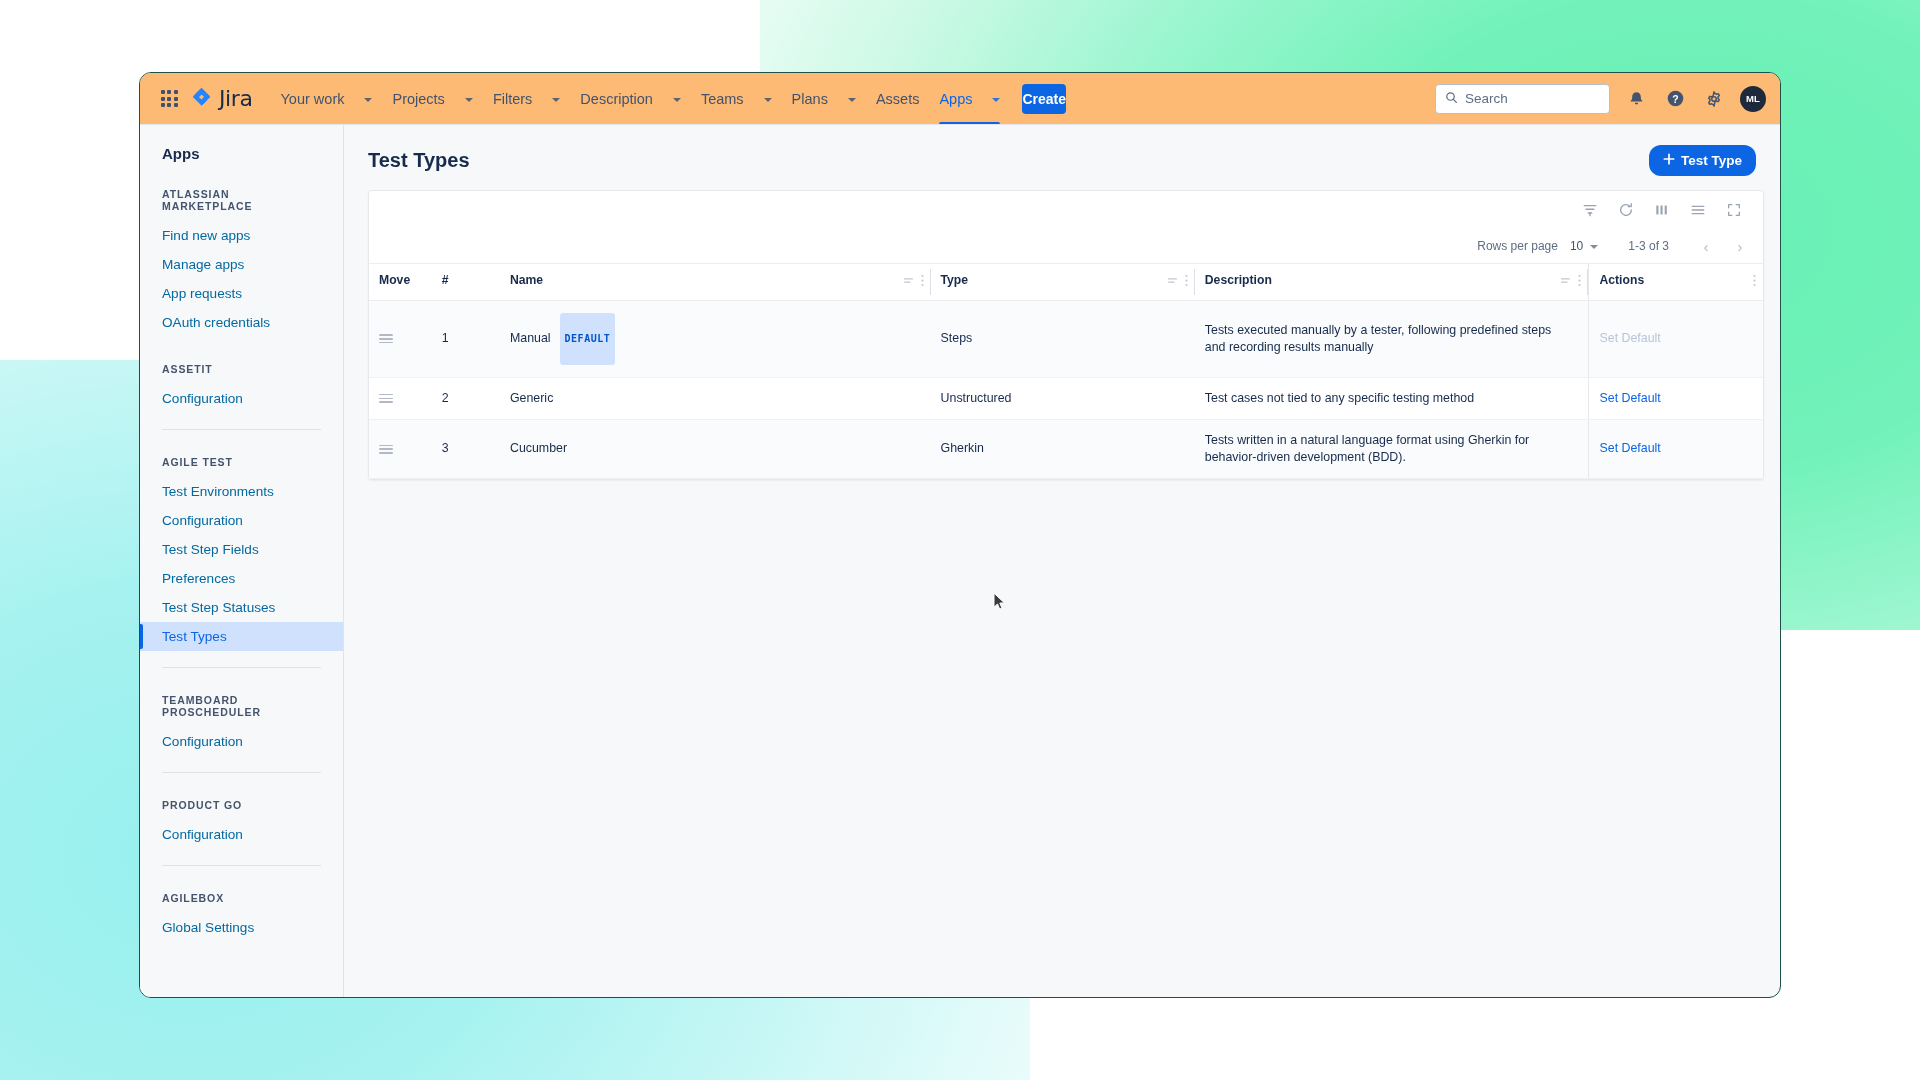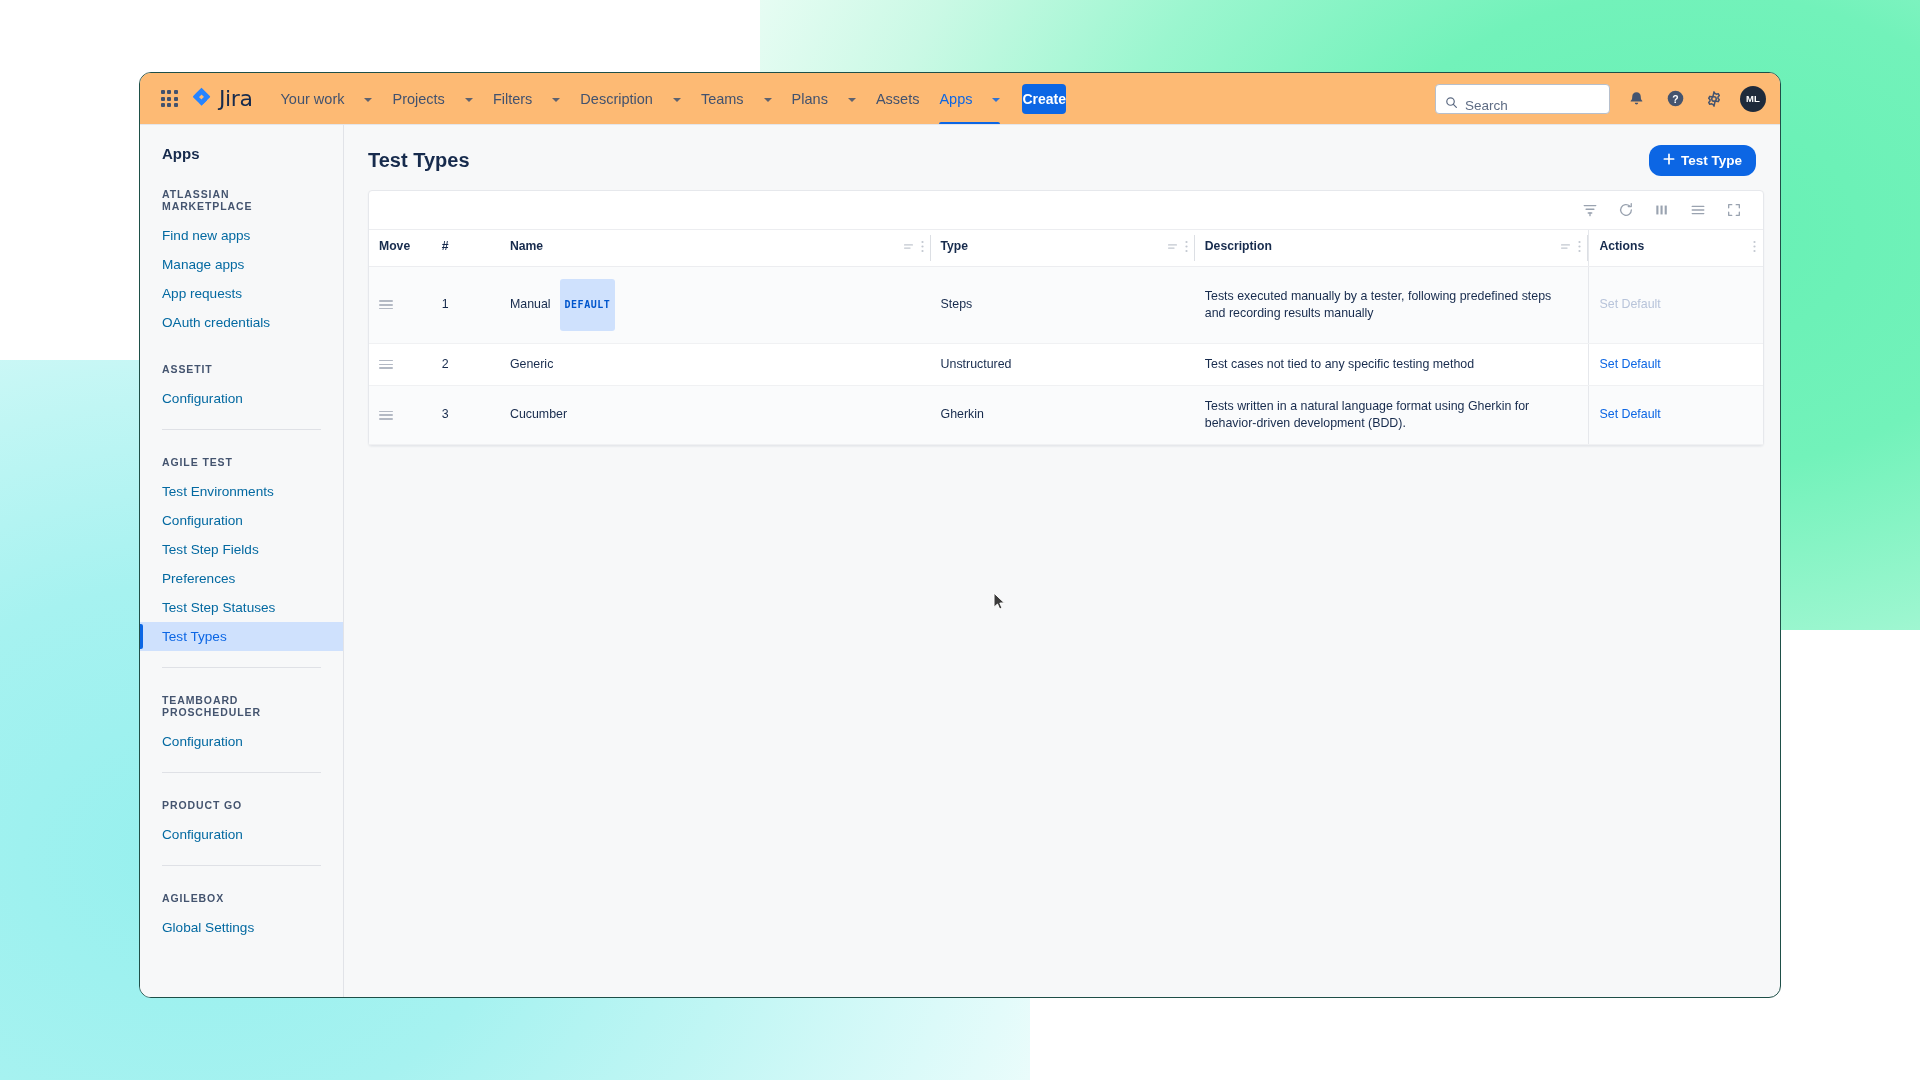--- a/index.html
+++ b/index.html
@@ -80,21 +80,21 @@
     margin-left: 12px;
     background: #0c66e4; color: #ffffff;
     font-size: 14px; font-weight: 600;
     padding: 7px 0; border-radius: 4px; border: none;
     cursor: pointer; font-family: "Liberation Sans", sans-serif;
   }
   .nav-right { margin-left: auto; display: flex; align-items: center; gap: 13px; }
   .searchbox {
     width: 175px; height: 30px;
     border: 1px solid #b6bfcc; border-radius: 4px;
-    display: flex; align-items: flex-end; gap: 7px;
+    display: flex; align-items: center; gap: 7px;
     padding: 0 9px; background: #fff; cursor: text;
   }
   .searchbox .ph { font-size: 13.5px; color: #5e6c84; }
   .icon-btn { width: 26px; height: 26px; display: flex; align-items: center;
     justify-content: center; cursor: pointer; border-radius: 50%; color: #44546f; }
   .avatar {
     width: 26px; height: 26px; border-radius: 50%;
     background: #1e2a3b; color: #fff;
     font-size: 9.5px; font-weight: 700;
     display: flex; align-items: center; justify-content: center;
@@ -382,20 +382,30 @@
               <path d="M2.5 5h13M2.5 9h13M2.5 13h13" stroke="#9aa3b0" stroke-width="1.5" stroke-linecap="round"></path>
             </svg>
           </div>
           <div class="tb-ico">
             <svg width="16" height="16" viewBox="0 0 18 18">
               <path d="M6.5 3H3v3.5M11.5 3H15v3.5M6.5 15H3v-3.5M11.5 15H15v-3.5" fill="none" stroke="#9aa3b0" stroke-width="1.5" stroke-linecap="round" stroke-linejoin="round"></path>
             </svg>
           </div>
         </div>
 
+        <div class="tbl-pager">
+          <span>Rows per page</span>
+          <span class="rpp-select">
+            <span>10</span>
+            <span class="caret" style="border-top-color:#6b778c"></span>
+          </span>
+          <span style="margin-left:18px">1-3 of 3</span>
+          <span class="pg-arrow" style="margin-left:14px">‹</span>
+          <span class="pg-arrow">›</span>
+        </div>
 
         <table>
           <colgroup>
             <col style="width:66px">
             <col style="width:62px">
             <col style="width:382px">
             <col style="width:240px">
             <col style="width:358px">
             <col style="width:158px">
           </colgroup>

